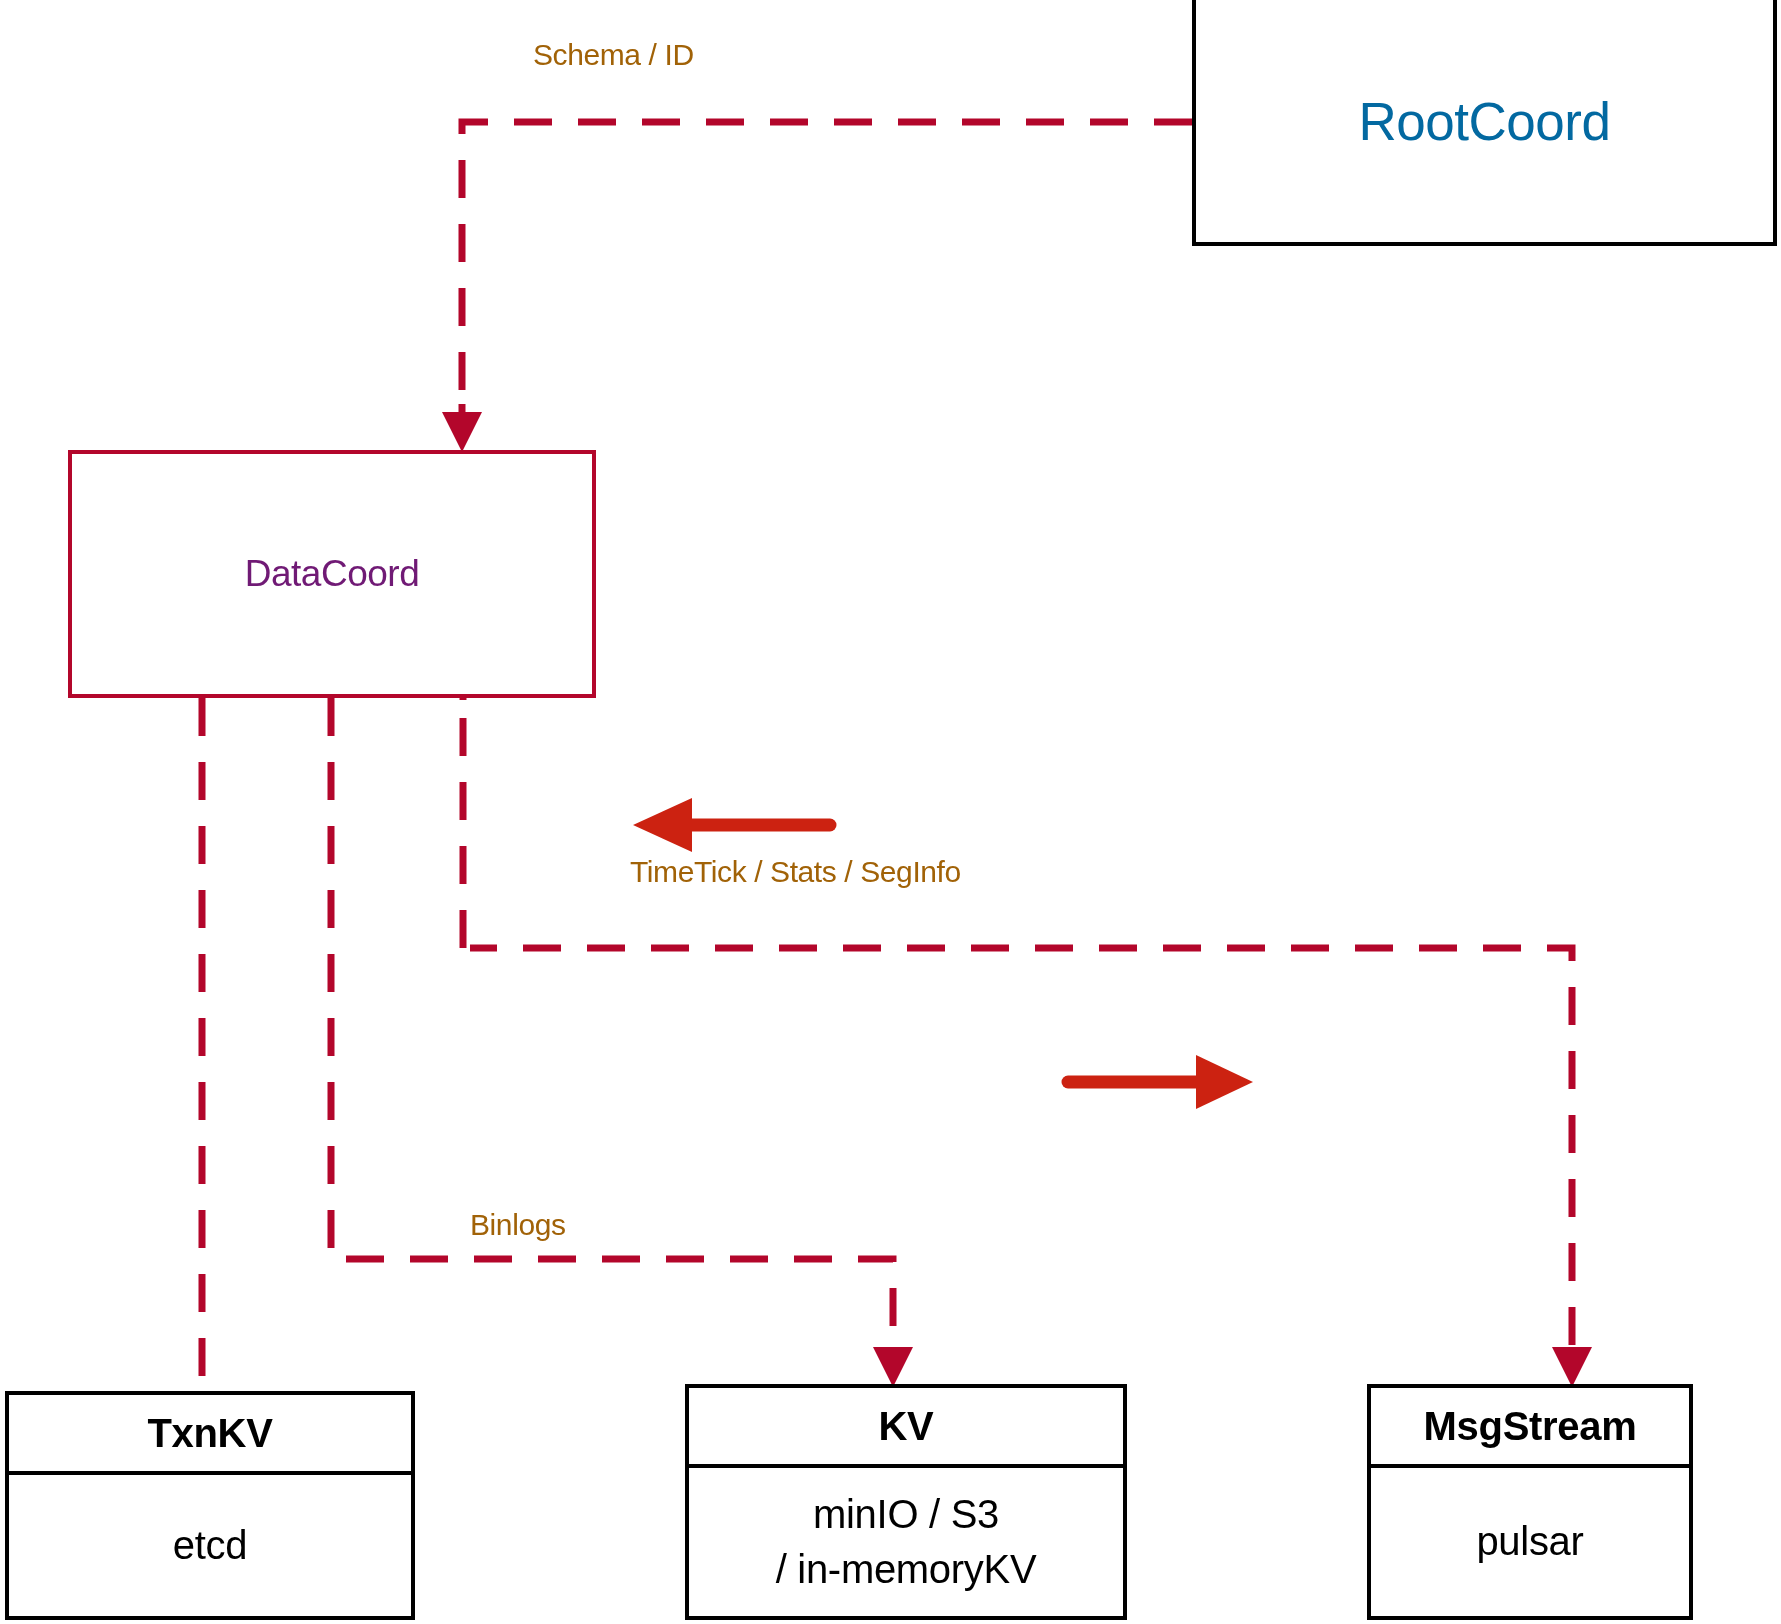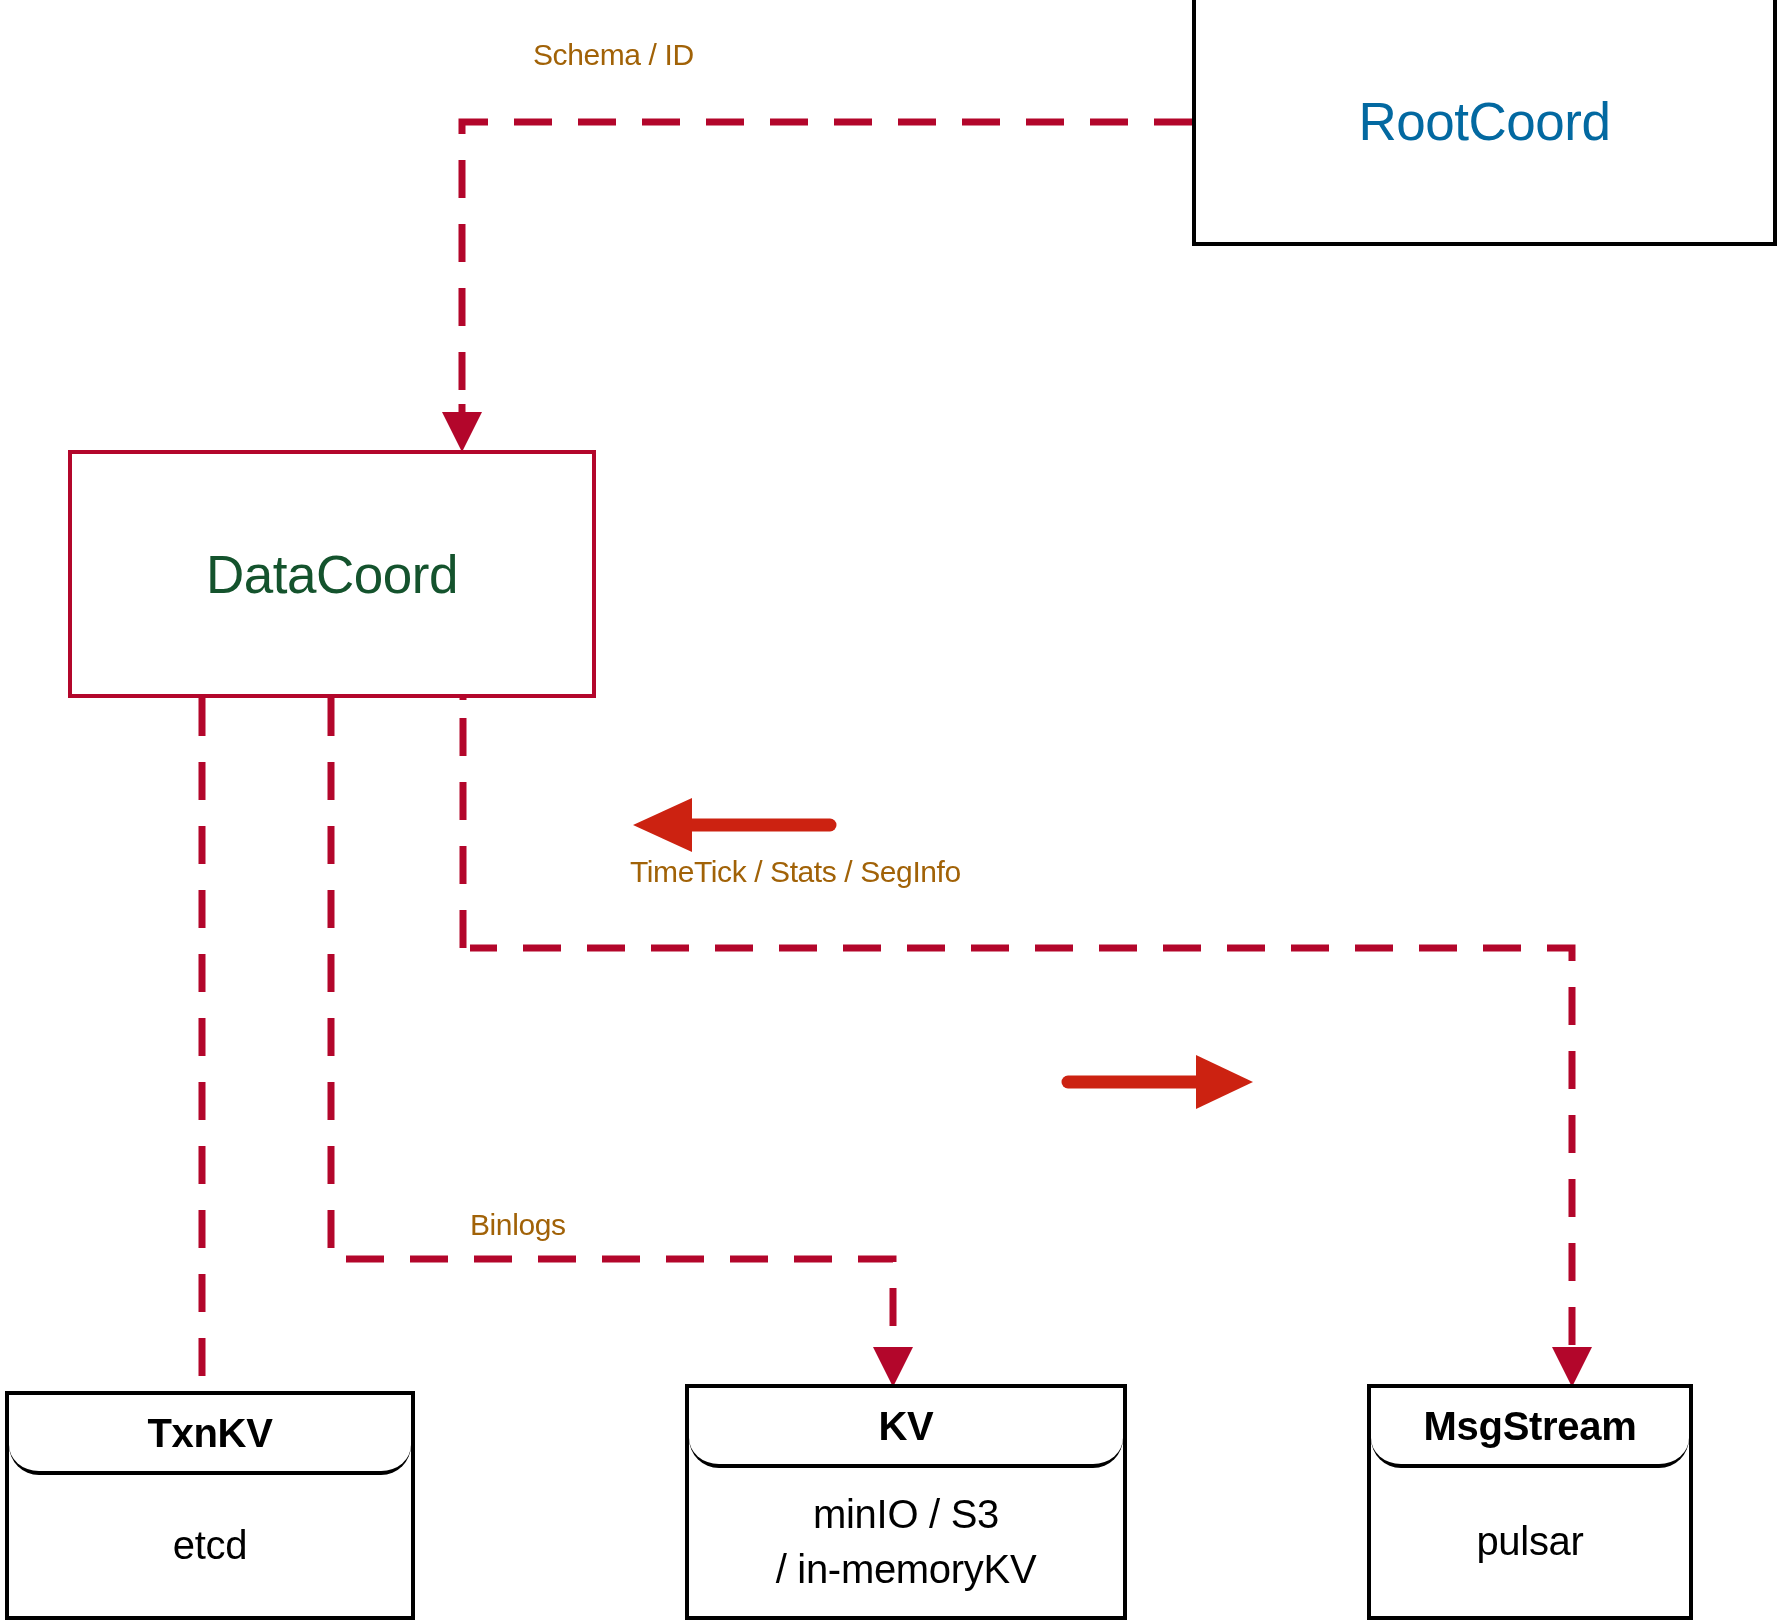--- a/index.html
+++ b/index.html
@@ -50,42 +50,41 @@
     left: 68px;
     top: 450px;
     width: 528px;
     height: 248px;
     border: 4px solid #B3062B;
     display: flex;
     align-items: center;
     justify-content: center;
   }
   #node-datacoord .node-title {
-    font-size: 53px;
-    color: #14532d;
+    font-size: 37px;
+    color: #701a75;
     letter-spacing: -0.5px;
   }
   
   .node-split {
     border: 4px solid #000000;
     display: flex;
     flex-direction: column;
   }
   .node-split .hdr {
     height: 80px;
     display: flex;
     align-items: center;
     justify-content: center;
     font-weight: bold;
     font-size: 40px;
     color: #000000;
     border-bottom: 4px solid #000000;
     box-sizing: border-box;
     letter-spacing: -0.3px;
-    border-radius: 30px;
   }
   .node-split .body {
     flex: 1;
     display: flex;
     flex-direction: column;
     align-items: center;
     justify-content: center;
     font-size: 40px;
     color: #000000;
     line-height: 1.38;

